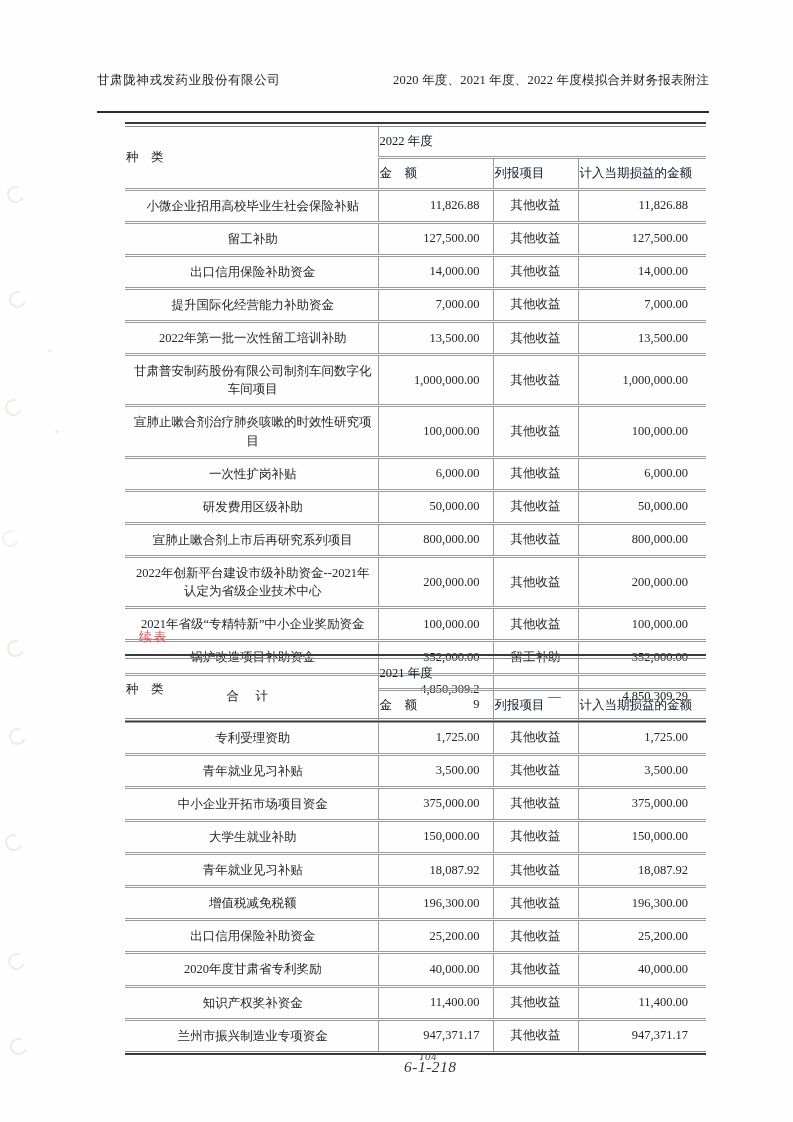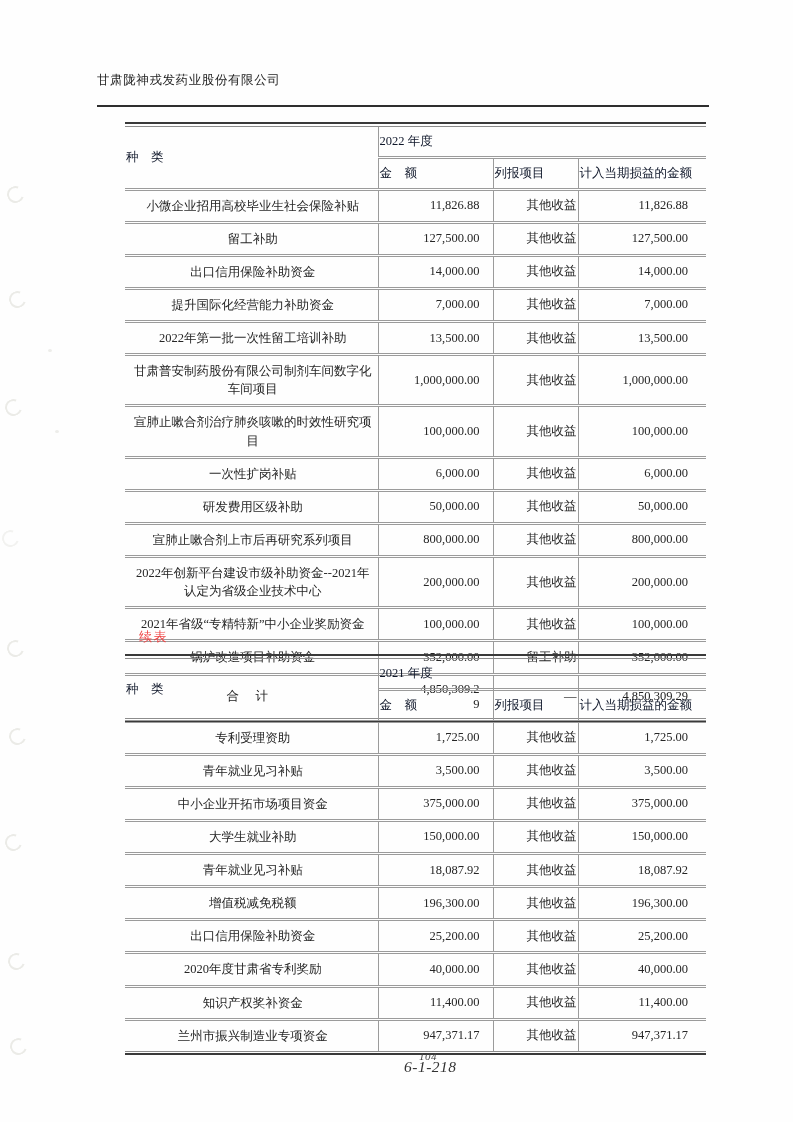--- a/index.html
+++ b/index.html
@@ -5,21 +5,21 @@
   html,body{margin:0;padding:0;}
   body{
     width:793px;height:1122px;position:relative;overflow:hidden;
     background:#fefefe;color:#242424;
     font-family:"Liberation Serif","DejaVu Serif",serif;
   }
   
   .doc-header{
     position:absolute;top:72px;left:97px;width:612px;
     display:flex;justify-content:space-between;align-items:flex-end;
-    border-bottom:2px solid #2e2e2e;padding-bottom:16px;
+    border-bottom:2px solid #2e2e2e;padding-bottom:22px;
   }
   .company{font-size:12.5px;letter-spacing:.6px;color:#1f1f1f;}
   .doc-title{font-size:12.5px;letter-spacing:.2px;color:#1f1f1f;}
 
   
   .tbl-wrap{
     position:absolute;left:125px;width:581px;
     border-top:2px solid #3a3a3a;border-bottom:2px solid #3a3a3a;
     padding:1.5px 0;
   }
@@ -29,21 +29,21 @@
   table{border-collapse:collapse;table-layout:fixed;width:100%;}
   th,td{font-weight:normal;font-size:12.5px;vertical-align:middle;
         overflow:hidden;word-break:break-all;}
   thead th{height:27px;text-align:left;color:#0f172a;}
   thead tr:nth-child(2) th{border-top:3px double #9b9b9b;}
   tbody td{border-top:3px double #9b9b9b;padding-top:6px;padding-bottom:6px;
            height:18px;color:#262626;}
   .h-year,.h-amt,.h-item,.h-pl,.c-amt,.c-item,.c-pl{border-left:1px solid #9b9b9b;}
   .c-cat{text-align:center;padding-left:9px;padding-right:6px;line-height:1.45;}
   .c-amt{text-align:right;padding-right:13px;}
-  .c-item{text-align:right;}
+  .c-item{text-align:center;}
   .c-pl{text-align:right;padding-right:18px;}
   tr.total-row td{color:#222;padding-left:39px;}
   tr.total-row .c-cat{text-align:center;padding-left:0;letter-spacing:2px;}
 
   
   .continued{position:absolute;left:139px;top:628px;font-size:13px;
              letter-spacing:1.5px;color:#ef4444;}
 
   
   .footer{position:absolute;left:404px;top:1058px;font-size:15.5px;
@@ -66,20 +66,21 @@
 <div class="ring" style="left:7px;top:640px;"></div>
 <div class="ring" style="left:9px;top:728px;"></div>
 <div class="ring" style="left:5px;top:834px;"></div>
 <div class="ring" style="left:8px;top:953px;"></div>
 <div class="ring" style="left:10px;top:1038px;"></div>
 <div class="dot" style="left:48px;top:349px;"></div>
 <div class="dot" style="left:55px;top:430px;"></div>
 
 <div class="doc-header">
   <span class="company">甘肃陇神戎发药业股份有限公司</span>
+  <span class="doc-title">2020 年度、2021 年度、2022 年度模拟合并财务报表附注</span>
 </div>
 
 <div class="tbl-wrap" id="wrap-2022">
   <div class="inner">
   <table>
     <colgroup>
           <col style="width:253px">
           <col style="width:115px">
           <col style="width:85px">
           <col style="width:128px">

